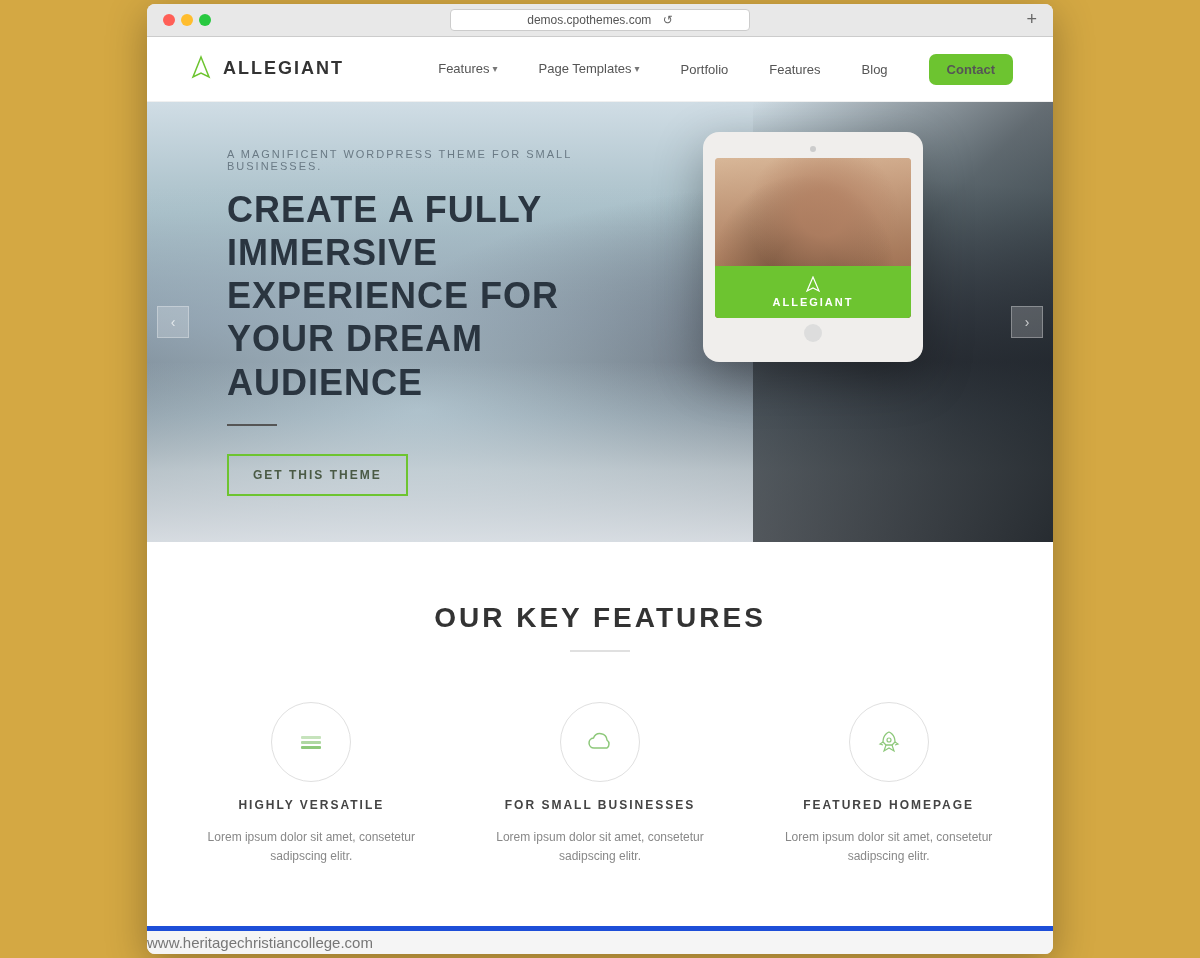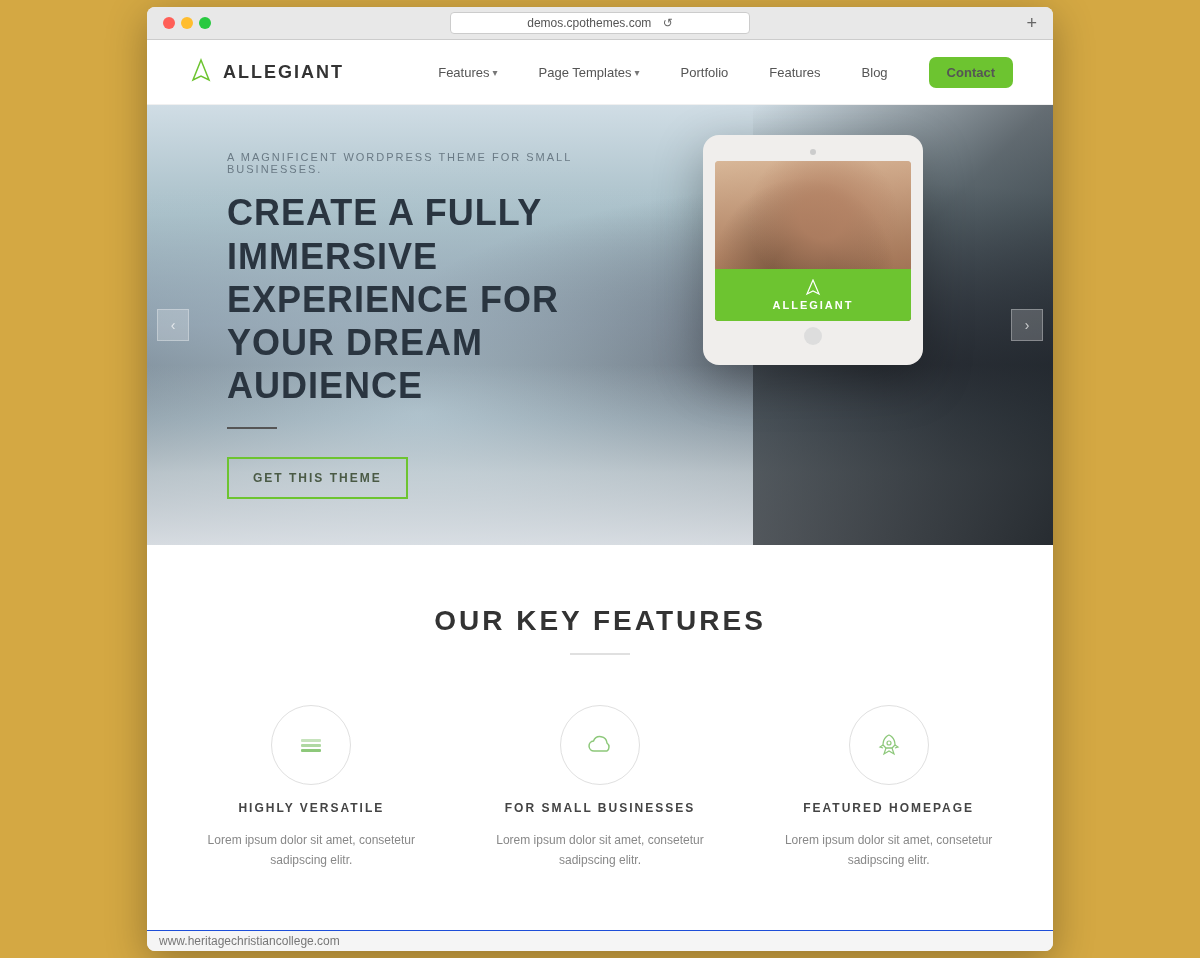--- a/index.html
+++ b/index.html
@@ -380,24 +380,24 @@
     .feature-description {
       font-size: 12px;
       color: #888;
       line-height: 1.6;
       max-width: 220px;
     }
 
     
     .browser-status {
       background: #f5f5f5;
-      padding: 3px 12px;
-      font-size: 12px;
+      padding: 3px 0;
+      font-size: 15px;
       color: #777;
-      border-top: 1px solid #1d4ed8;
+      border-top: 5px solid #1d4ed8;
     }
 
     
     .refresh-icon {
       font-size: 12px;
       color: #666;
       margin-left: 8px;
     }
   </style>
 </head>

